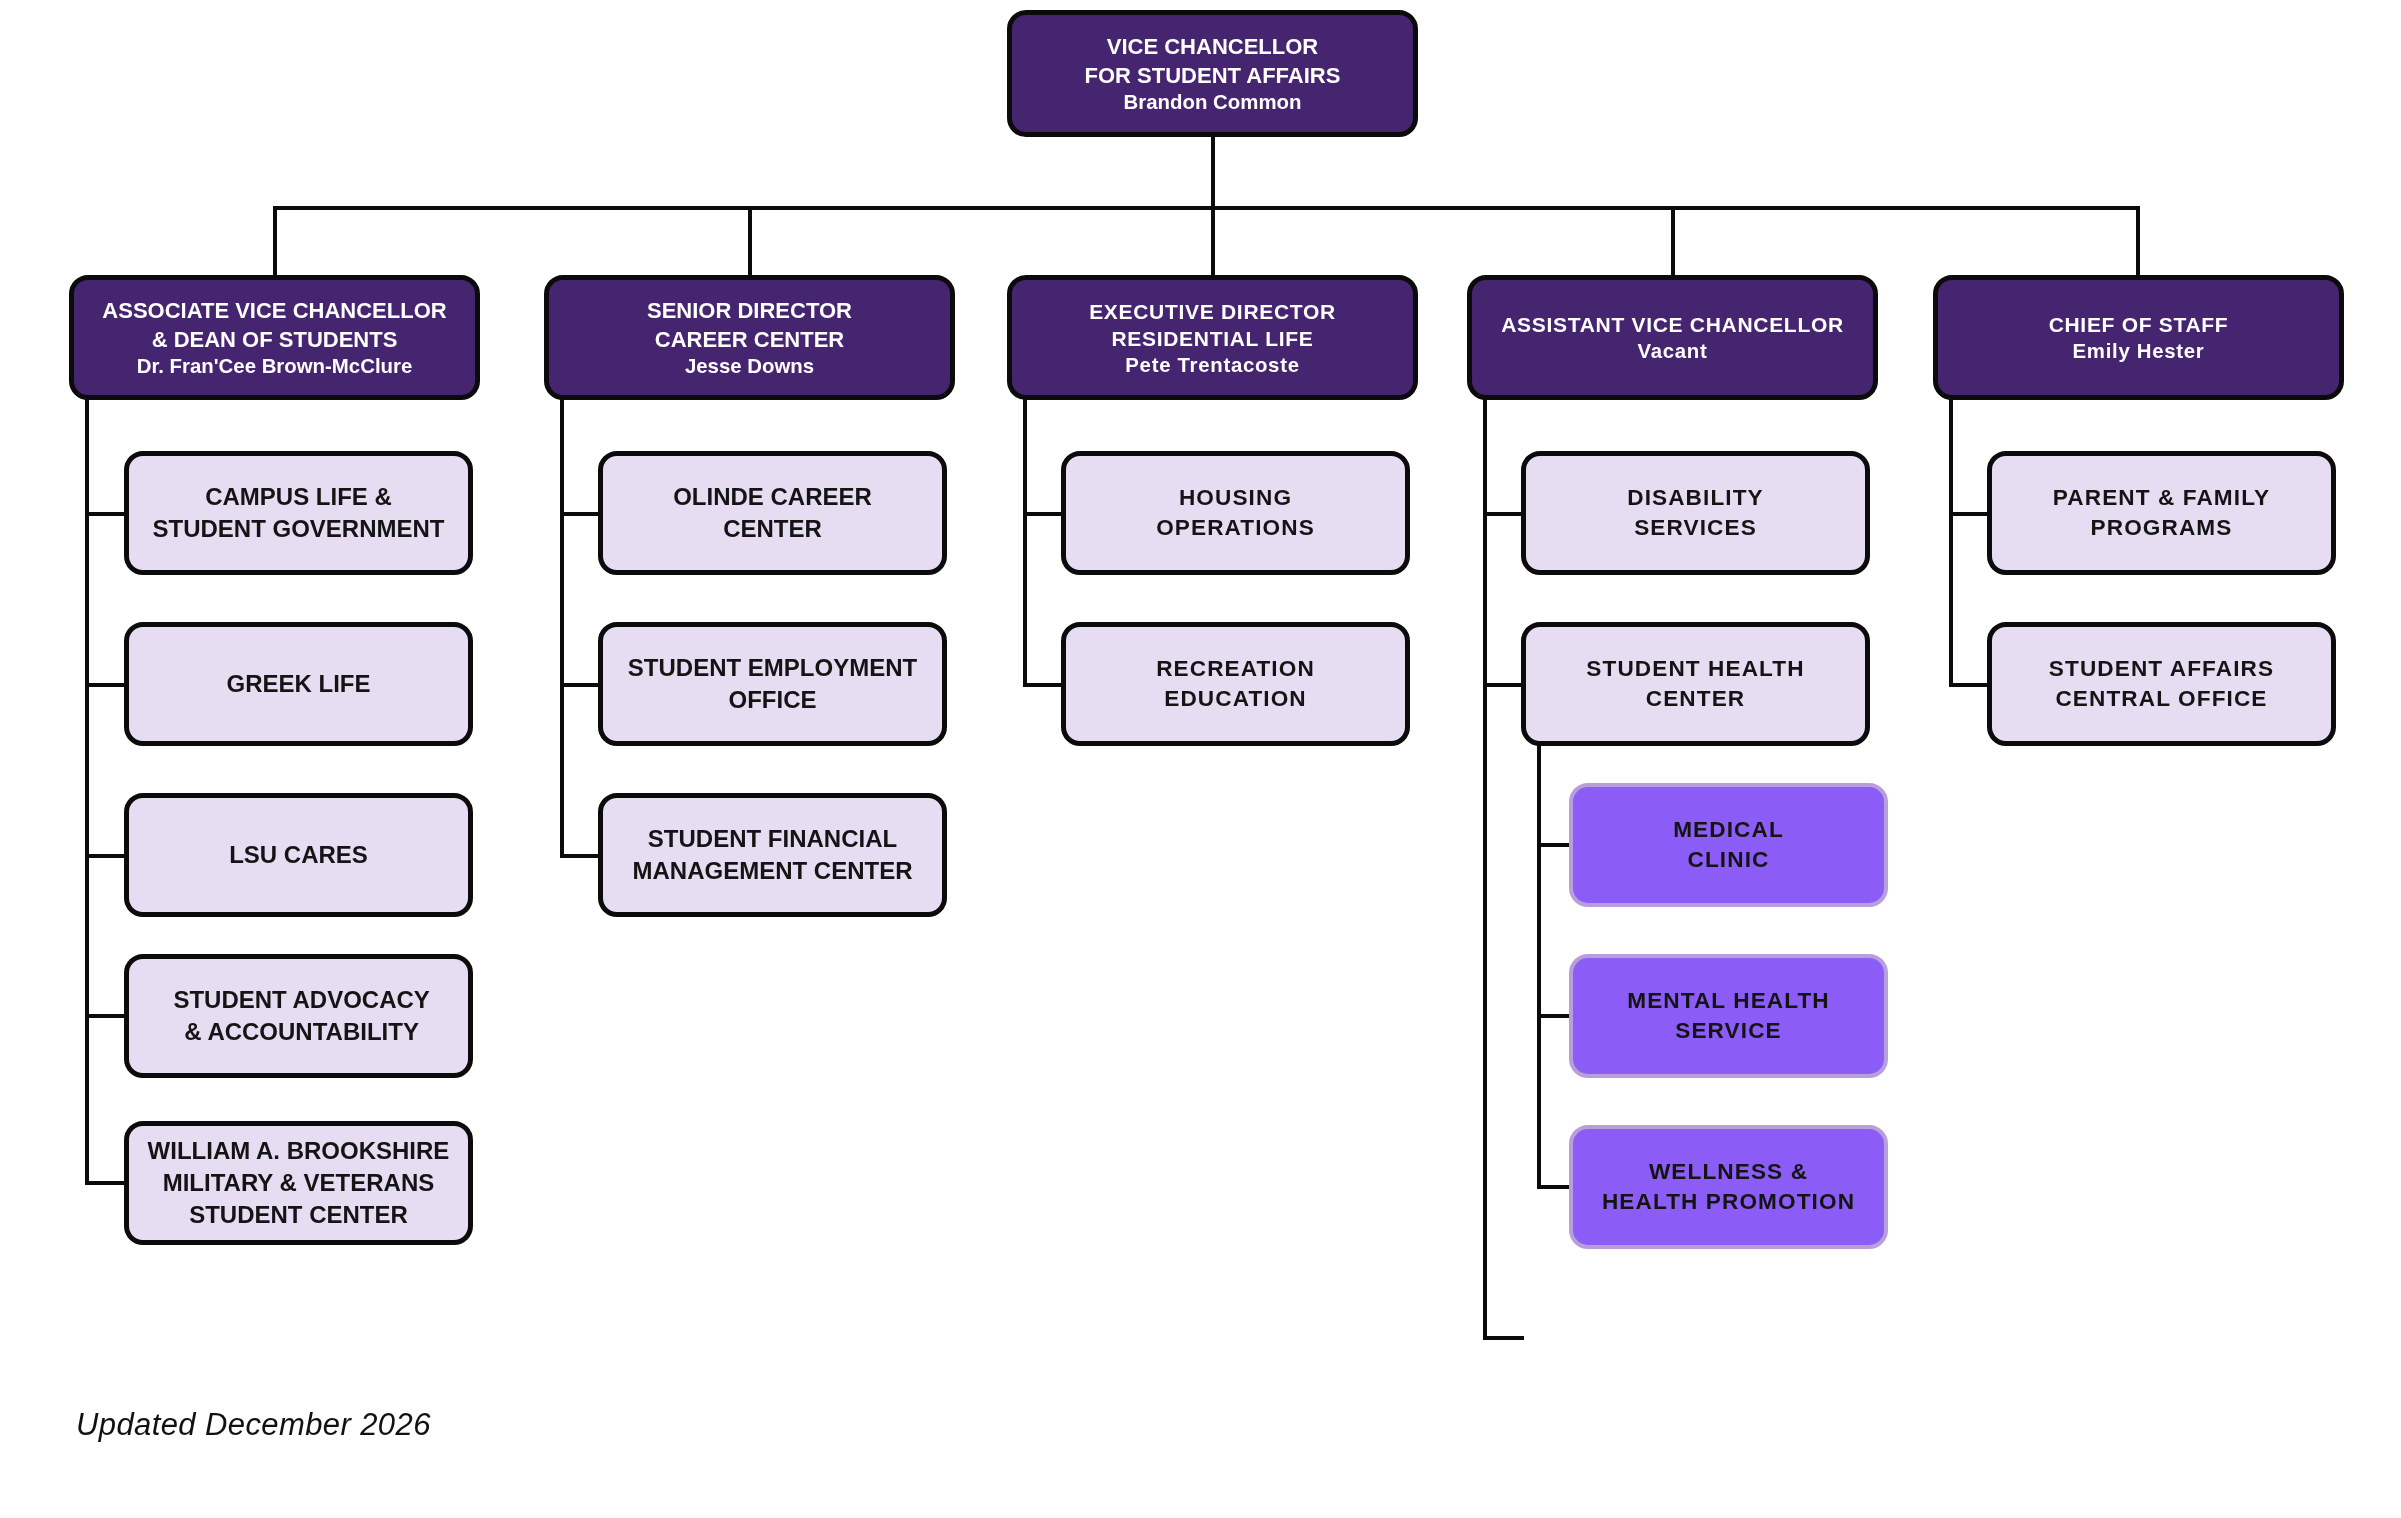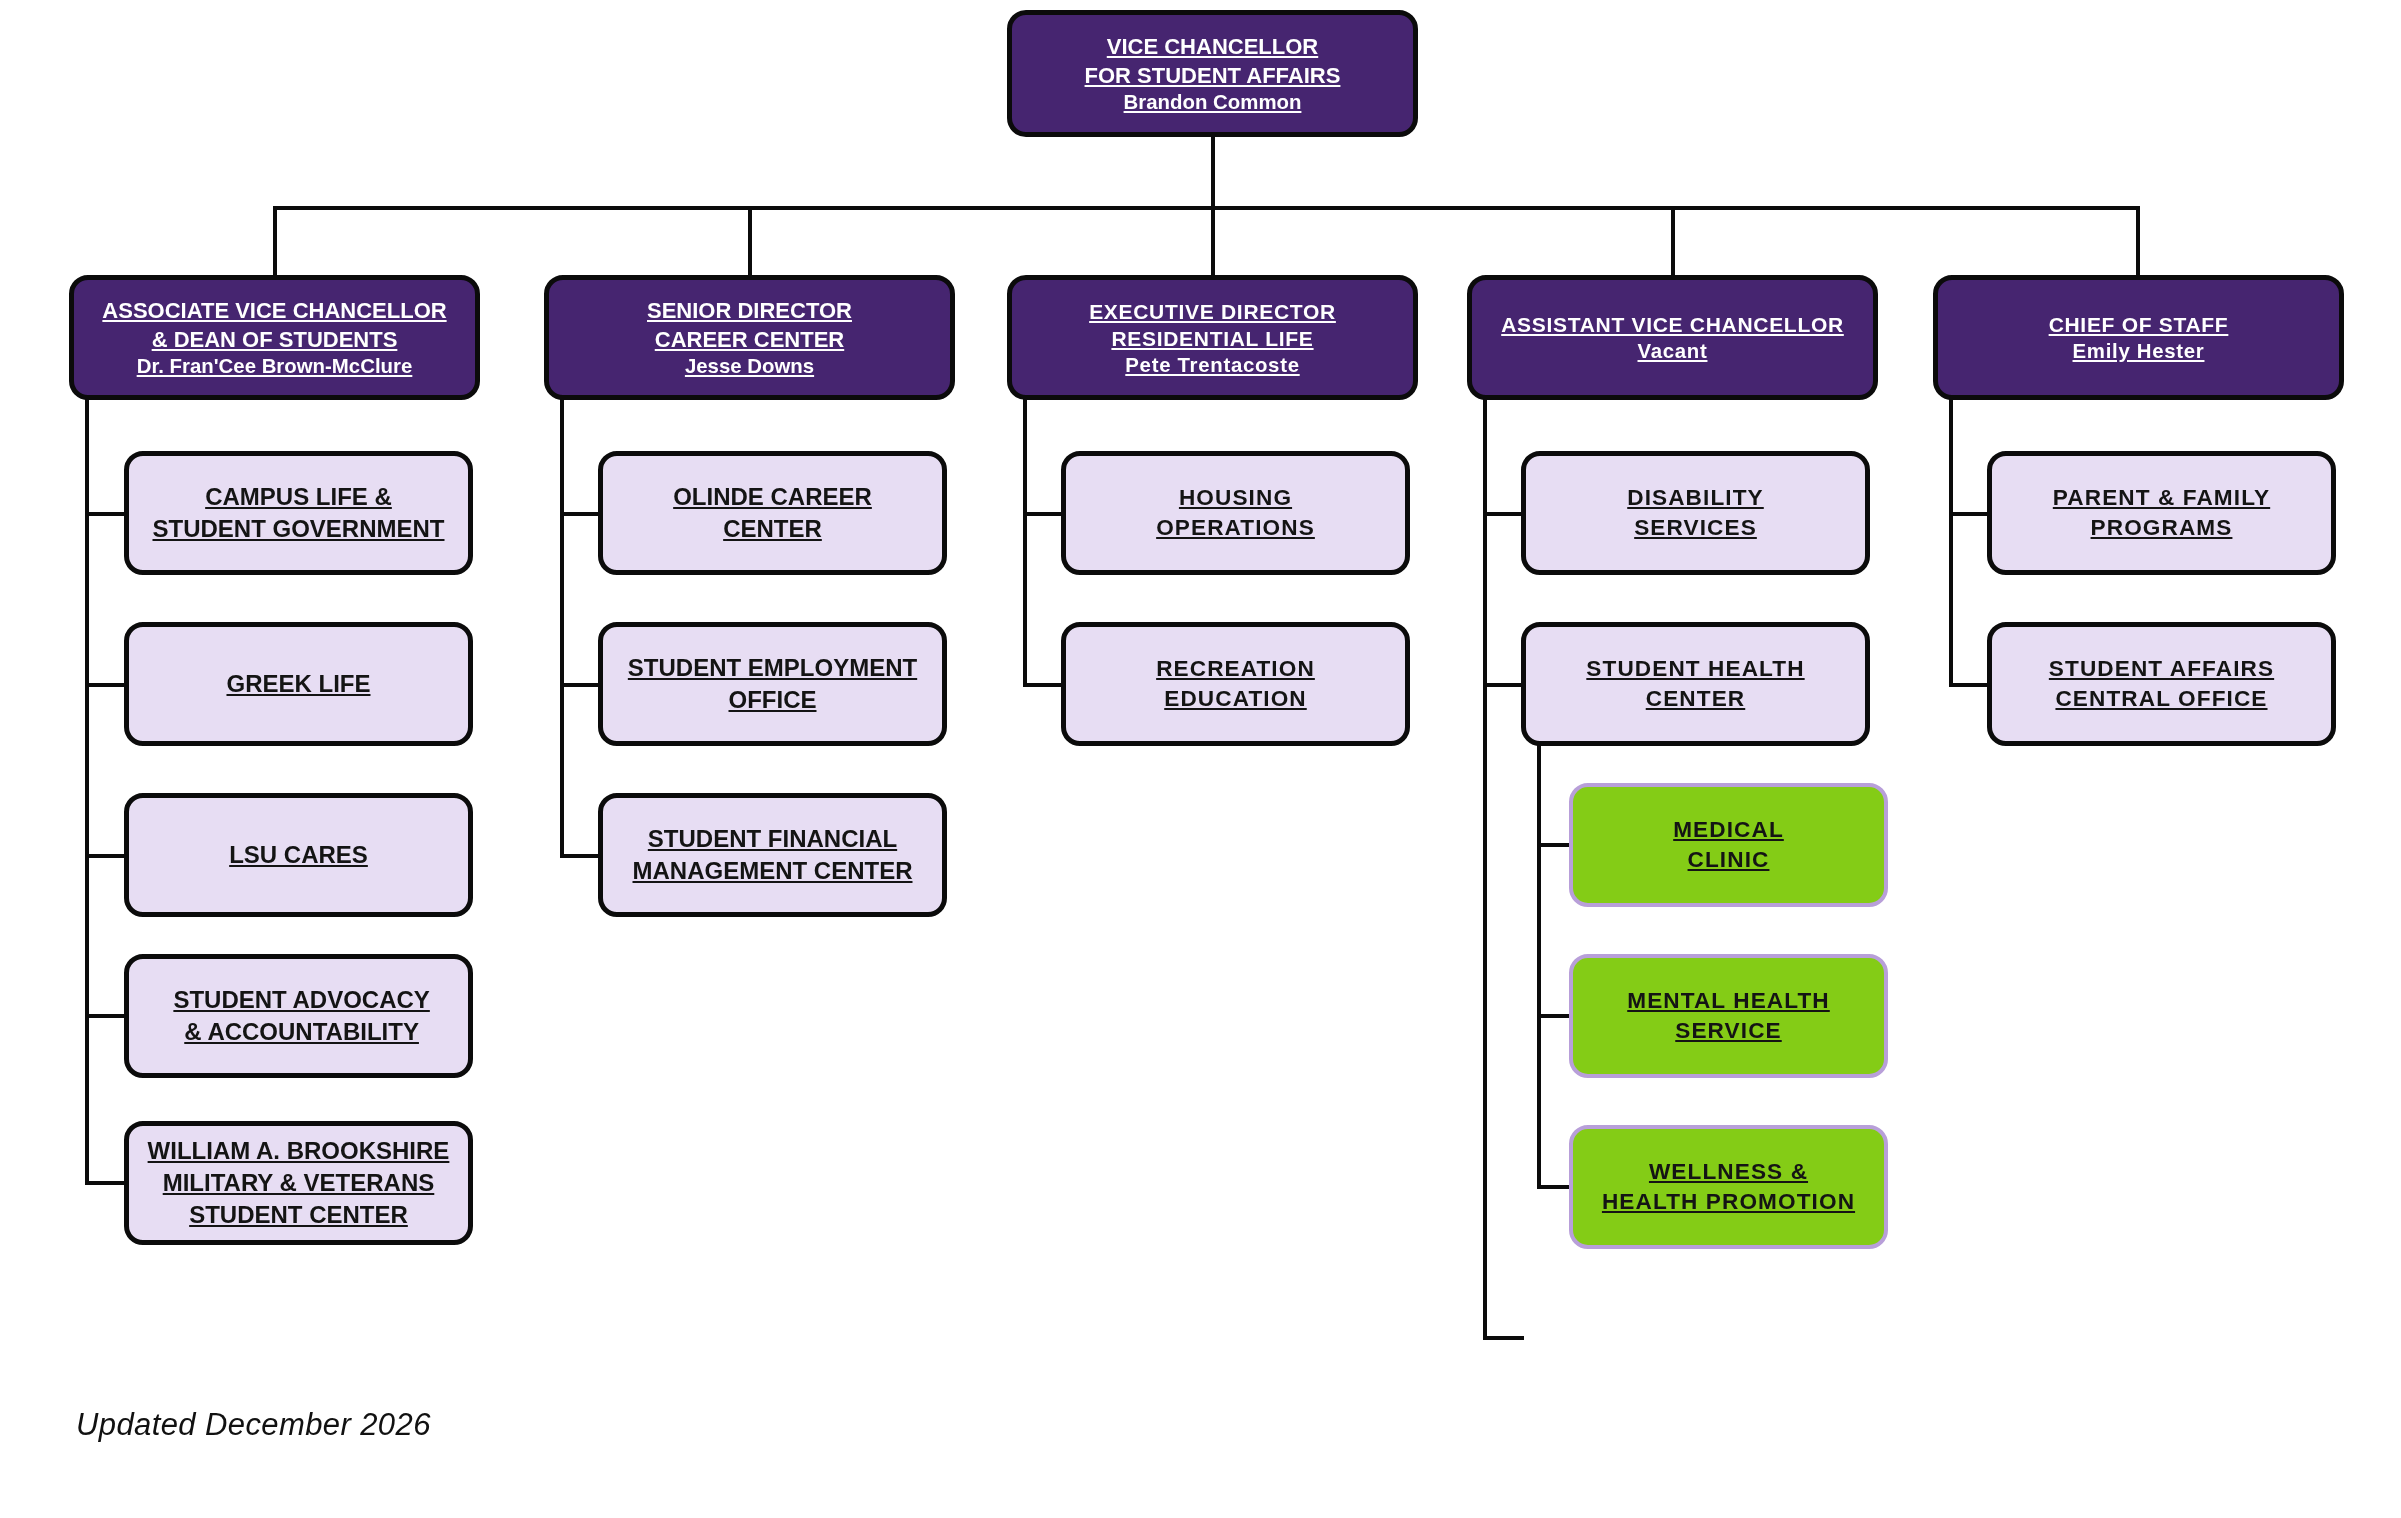--- a/index.html
+++ b/index.html
@@ -20,34 +20,33 @@
   .vline{width:3.6px;}
   .hline{height:3.6px;}
   .box{
     position:absolute;
     box-sizing:border-box;
     border-radius:19px;
     display:flex;flex-direction:column;
     align-items:center;justify-content:center;
     text-align:center;
     padding:4.4px 5.8px;
-    text-decoration:underline;
   }
   .header{
     background:var(--purple);
     border:5.8px solid var(--line);
     color:#ffffff;
   }
   .child{
     background:var(--child-fill);
     border:5.1px solid var(--line);
     color:#141414;
   }
   .subchild{
-    background:#84cc16;
+    background:#8b5cf6;
     border:4.4px solid var(--sub-border);
     color:#141414;
   }
   .title{
     font-weight:700;font-size:22px;line-height:1.32;
     white-space:pre-line;
   }
   .name{
     font-weight:700;font-size:20.4px;line-height:1.2;margin-top:0;text-align:right;
   }

